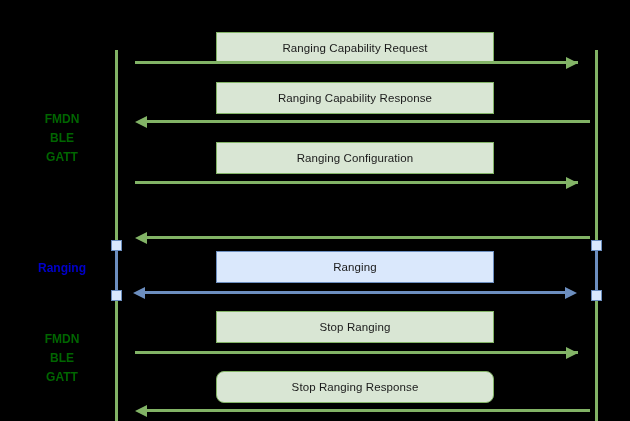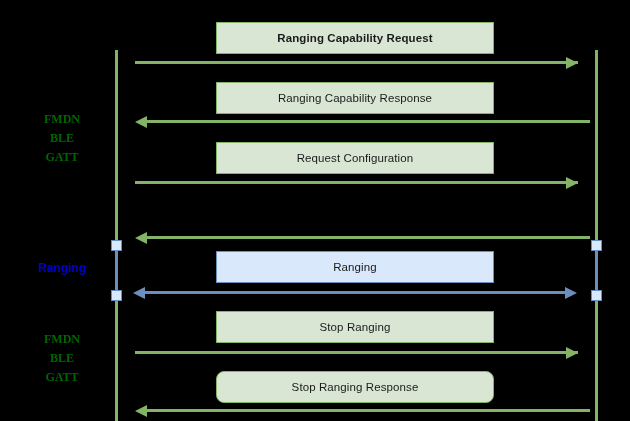--- a/index.html
+++ b/index.html
@@ -94,21 +94,21 @@
   .side-label {
     position: absolute;
     left: 14px;
     width: 96px;
     text-align: center;
     font-size: 12px;
     font-weight: bold;
     line-height: 19px;
     white-space: pre-line;
   }
-  .side-label.green { color: #006600; font-family: Liberation Serif, serif; }
+  .side-label.green { color: #006600; }
   .side-label.blue  { color: #0000cc; }
 </style>
 </head>
 <body>
 
 <div id="diagram">
 
   <div class="lifeline" style="left:115px; top:50px; height:196px;"></div>
 
   <div class="lifeline-blue" style="left:115px; top:246px; height:50px;"></div>
@@ -127,29 +127,29 @@
   <div class="act-square" style="left:591px; top:290px;"></div>
 
   <div class="side-label green" style="top:110px;">FMDN
 BLE
 GATT</div>
   <div class="side-label blue" style="top:259px;">Ranging</div>
   <div class="side-label green" style="top:330px;">FMDN
 BLE
 GATT</div>
 
-  <div class="msg-box green" style="top:22px;font-weight:bold;">Ranging Capability Request</div>
+  <div class="msg-box green" style="top:32px;">Ranging Capability Request</div>
   <div class="arrow-line green" style="left:135px; top:61px; width:443px;"></div>
   <div class="arrow-head right green" style="left:566px; top:56.5px;"></div>
 
   <div class="msg-box green" style="top:82px;">Ranging Capability Response</div>
   <div class="arrow-line green" style="left:147px; top:120px; width:443px;"></div>
   <div class="arrow-head left green" style="left:135px; top:115.5px;"></div>
 
-  <div class="msg-box green" style="top:142px;">Request Configuration</div>
+  <div class="msg-box green" style="top:142px;">Ranging Configuration</div>
   <div class="arrow-line green" style="left:135px; top:181px; width:443px;"></div>
   <div class="arrow-head right green" style="left:566px; top:176.5px;"></div>
 
   <div class="arrow-line green" style="left:147px; top:236px; width:443px;"></div>
   <div class="arrow-head left green" style="left:135px; top:231.5px;"></div>
 
   <div class="msg-box blue" style="top:251px;">Ranging</div>
   <div class="arrow-line blue" style="left:145px; top:291px; width:420px;"></div>
   <div class="arrow-head left blue" style="left:133px; top:286.5px;"></div>
   <div class="arrow-head right blue" style="left:565px; top:286.5px;"></div>

